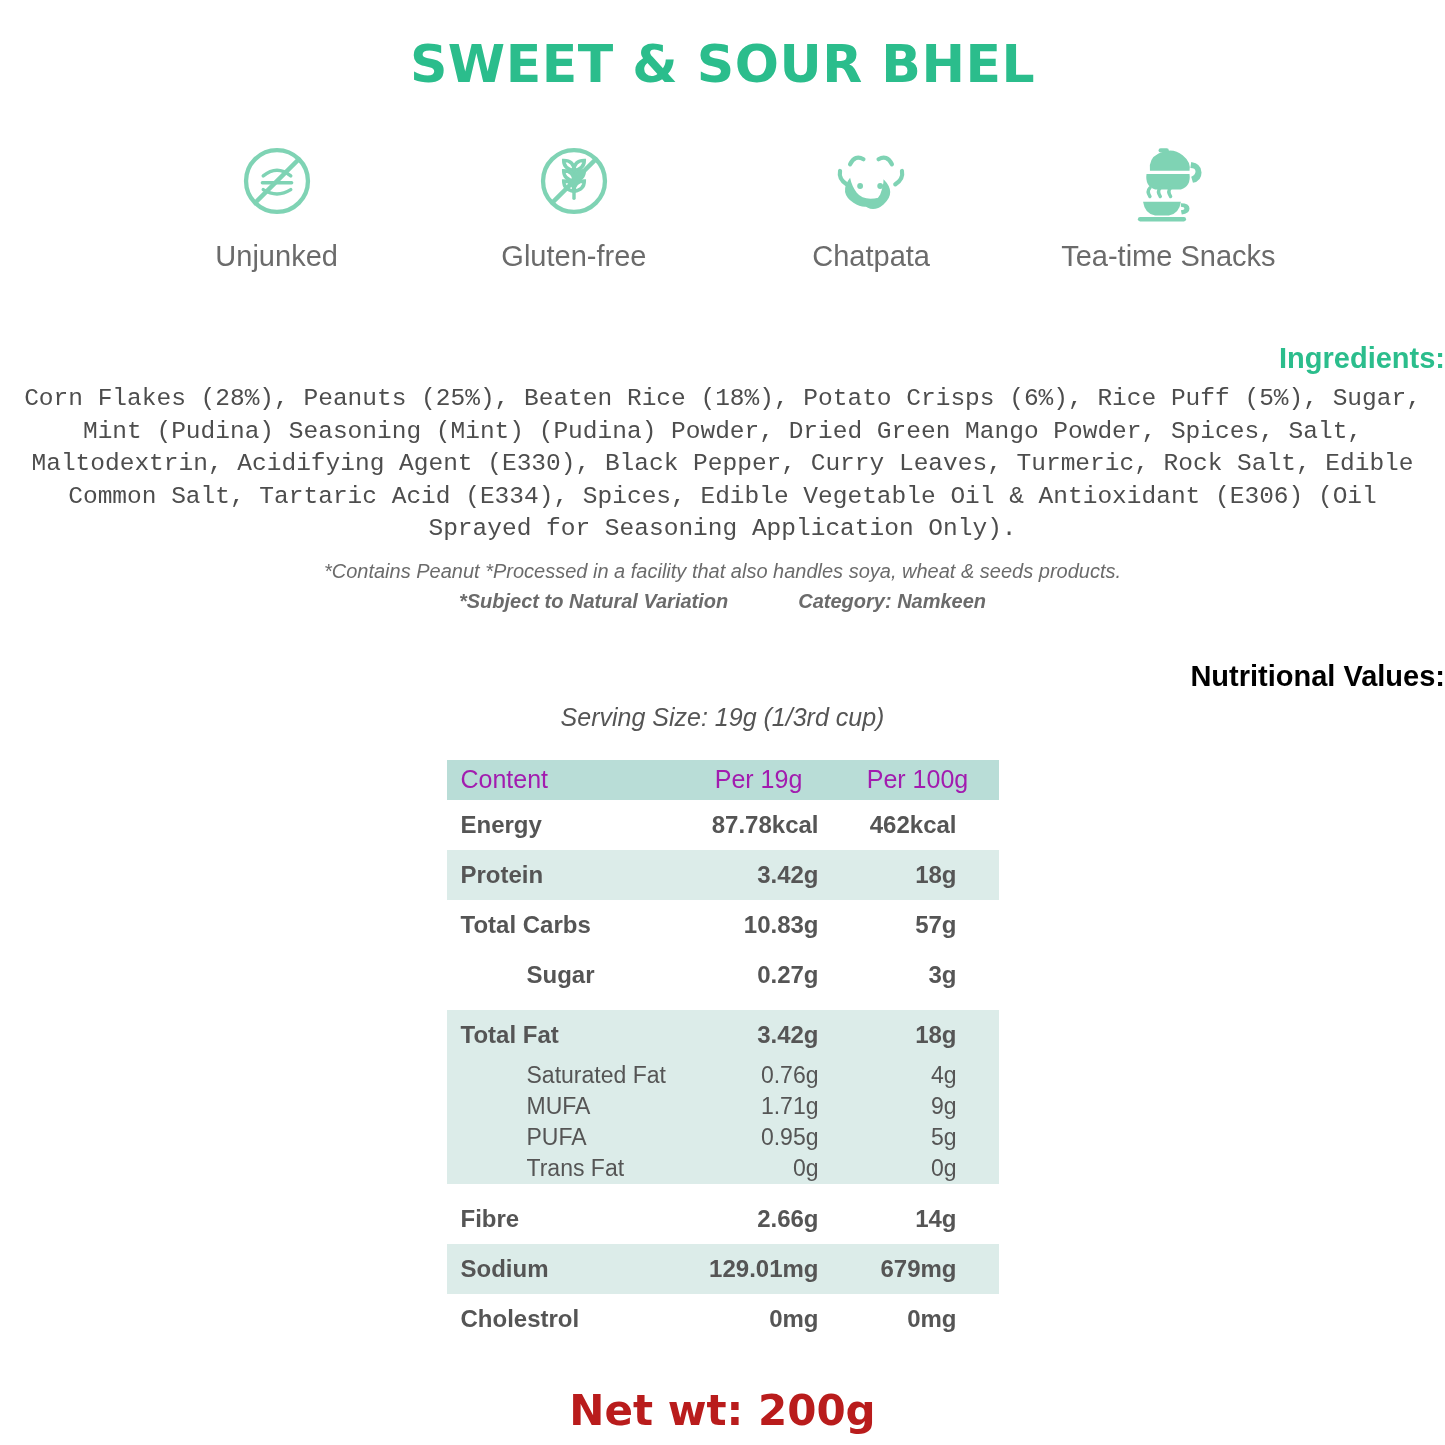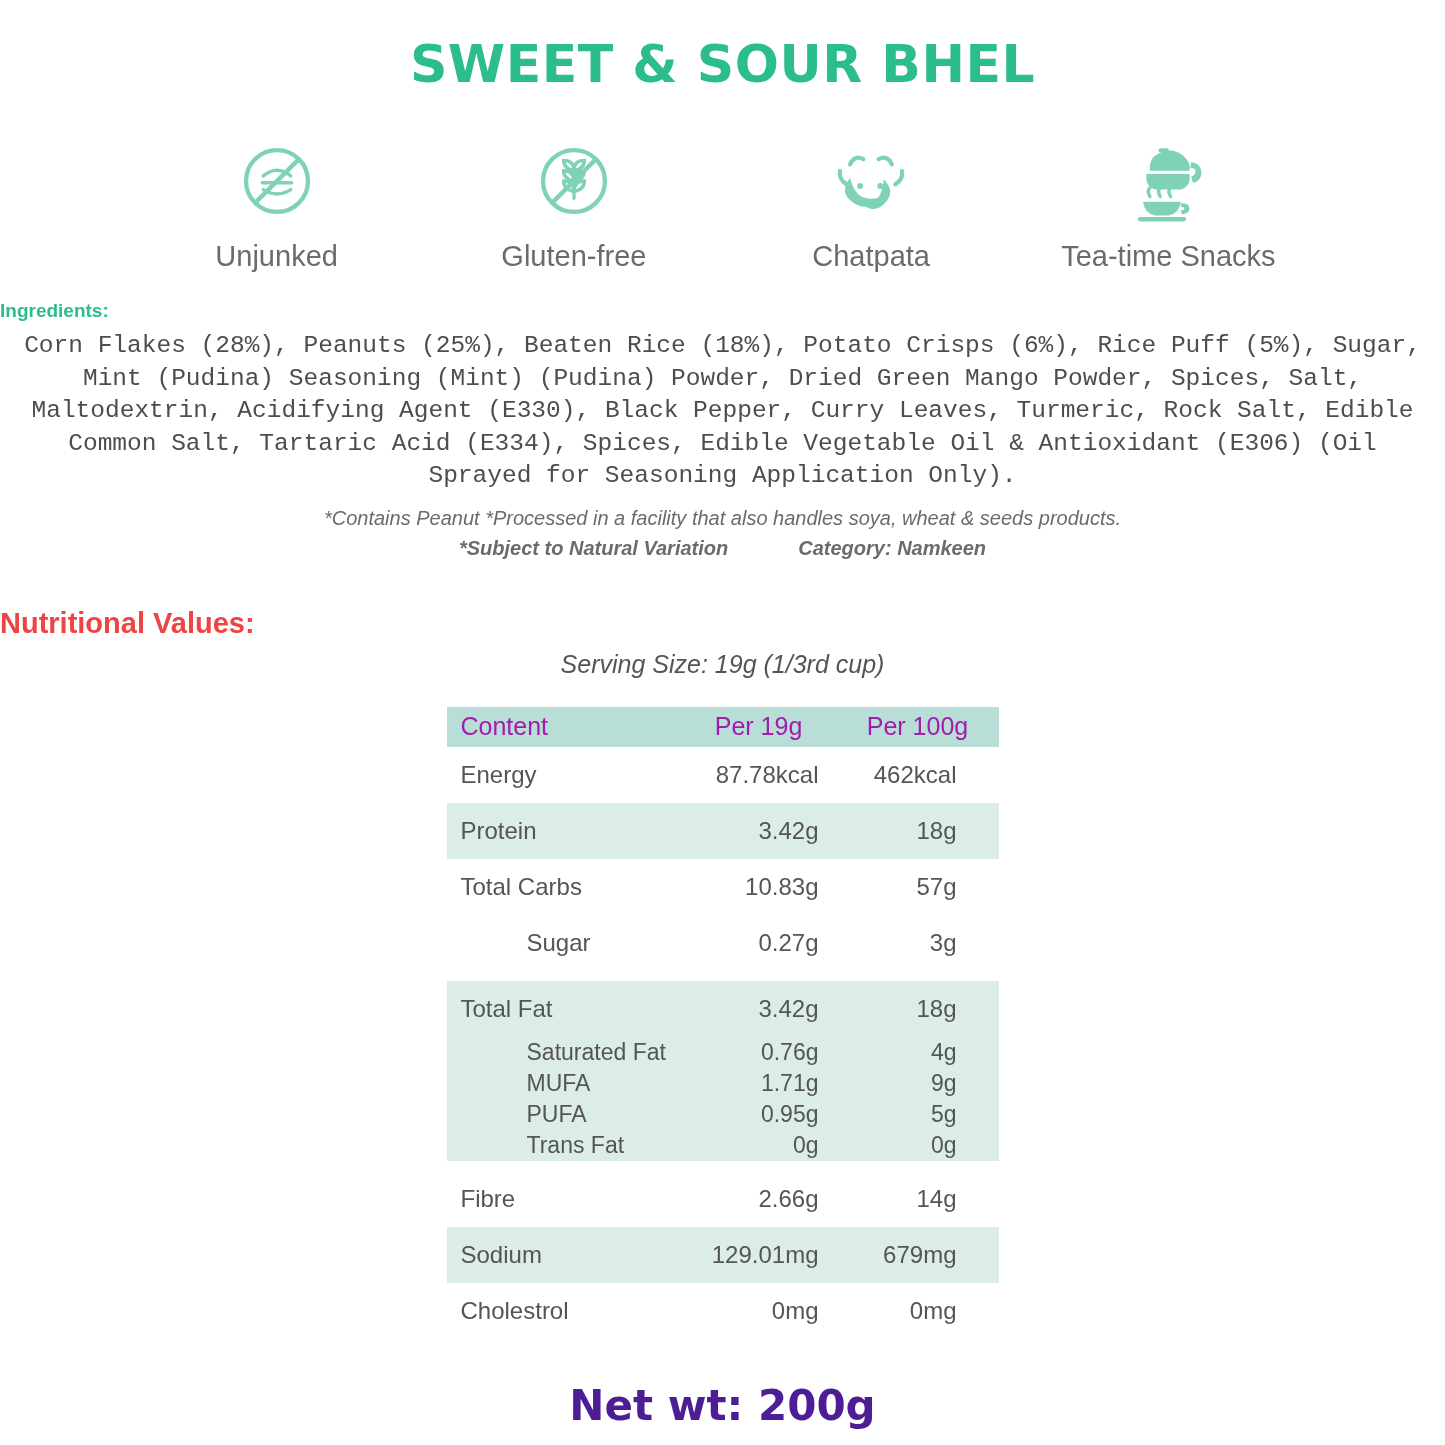--- a/index.html
+++ b/index.html
@@ -52,25 +52,25 @@
   .badge-label {
     margin-top: 16px;
     font-size: 29px;
     color: #6b6b6b;
     font-family: "Liberation Sans", sans-serif;
     font-weight: 300;
   }
 
   
   .section-head {
-    text-align: left;
+    text-align: right;
     color: #2bbd8c;
     font-weight: bold;
-    font-size: 19px;
-    margin-top: 27px;
+    font-size: 29px;
+    margin-top: 69px;
     font-family: "Liberation Sans", sans-serif;
   }
   .ingredients-body {
     margin: 8px auto 0 auto;
     width: 1410px;
     text-align: center;
     font-size: 24.5px;
     line-height: 1.33;
     color: #4d4d4d;
     font-family: Liberation Mono, monospace;
@@ -88,22 +88,22 @@
   .note.first { margin-top: 10px; text-align: center; }
   .note-row {
     display: flex;
     justify-content: center;
     gap: 70px;
     font-weight: bold;
   }
 
   
   .nutri-head {
-    text-align: left;
-    color: #ef4444;
+    text-align: right;
+    color: #000000;
     font-weight: bold;
     font-size: 29px;
     margin-top: 44px;
     font-family: "Liberation Sans", sans-serif;
   }
   .serving {
     text-align: center;
     font-style: italic;
     font-size: 25px;
     color: #555;
@@ -133,30 +133,30 @@
     background: #b9ddd7;
     height: 40px;
     color: #a21caf;
     font-size: 25px;
   }
   tr.hdr .c-per19, tr.hdr .c-per100 { text-align: center; padding-right: 0 !important; }
 
   tr.shade td { background: #dcece9; }
   tr.plain td { background: #ffffff; }
 
-  tr.row td { height: 56px; }
+  tr.row td { height: 50px; font-weight: bold; }
   tr.sub td  { height: 31px; font-size: 23px; }
   tr.sub .c-content { text-align: right; padding-right: 14px !important; padding-left: 0 !important; }
   tr.indent1 .c-content { padding-left: 80px !important; text-align: left; padding-right: 14px !important; }
   .gap-cell { background: #ffffff !important; height: 10px; }
 
   
   .netwt {
     text-align: center;
-    color: #4c1d95;
+    color: #b91c1c;
     font-weight: bold;
     font-size: 42px;
     margin-top: 42px;
     font-family: "DejaVu Sans", sans-serif;
   }
 </style>
 </head>
 <body>
 
 <div class="page">

